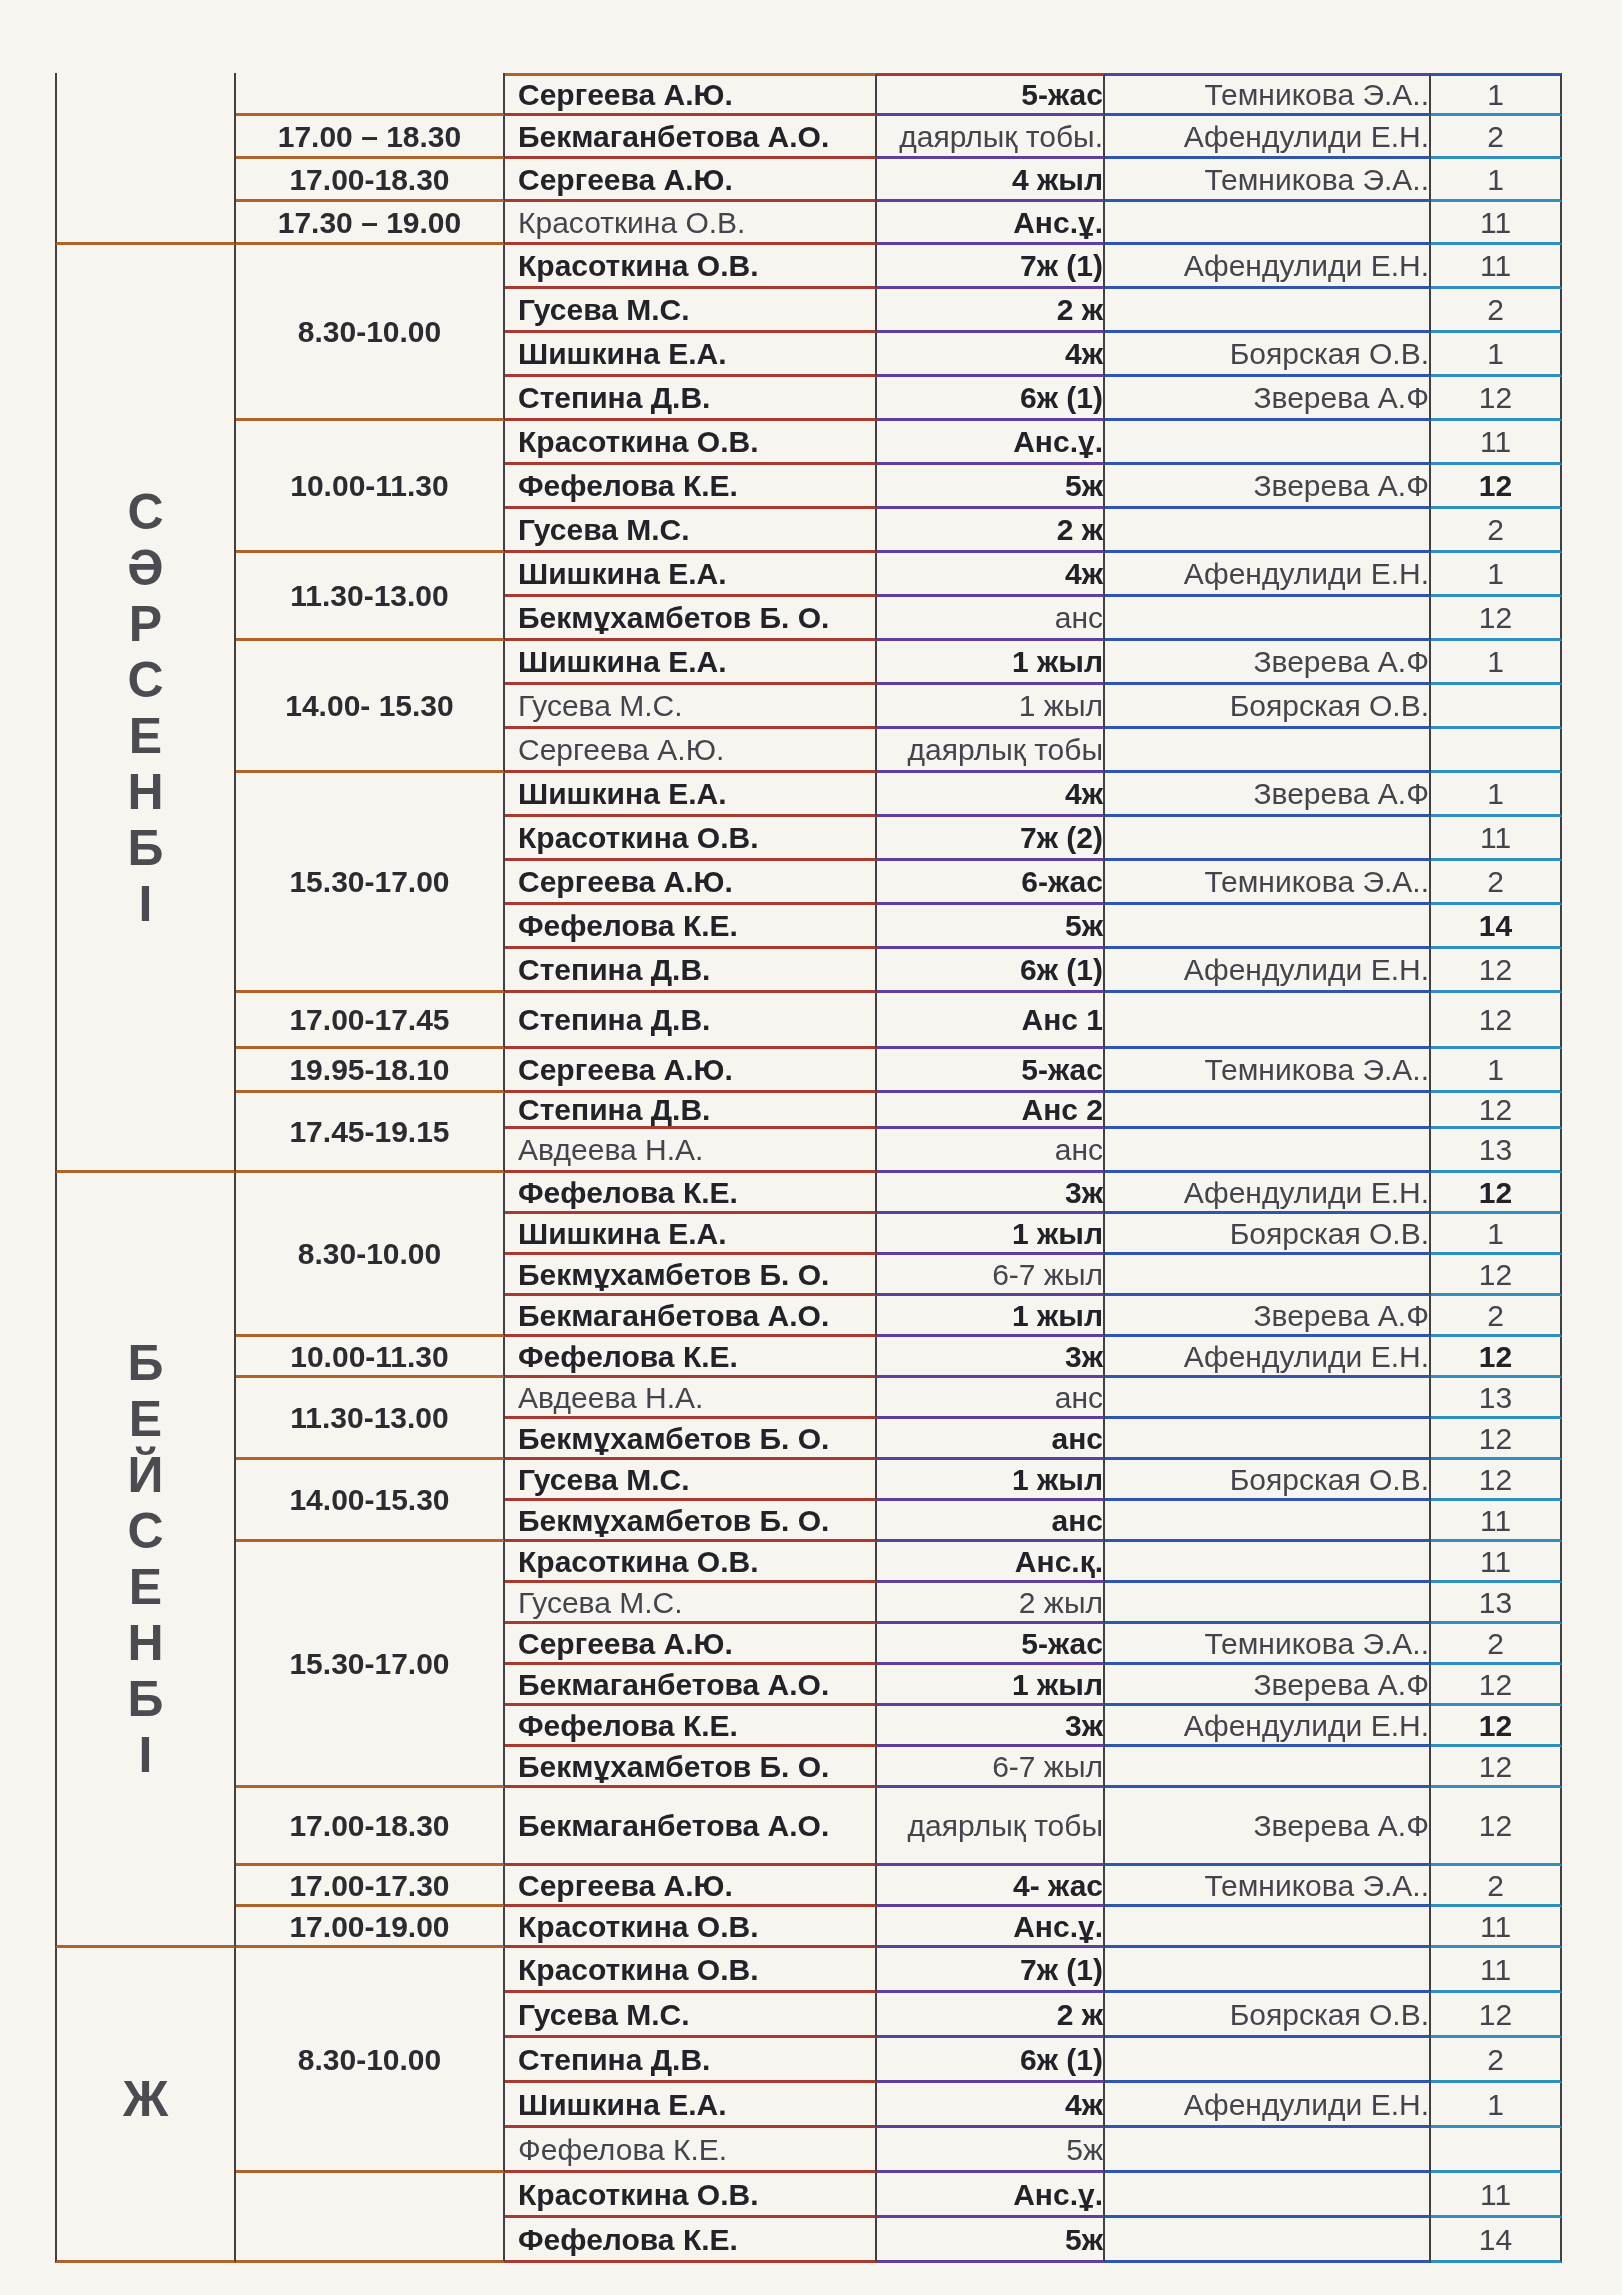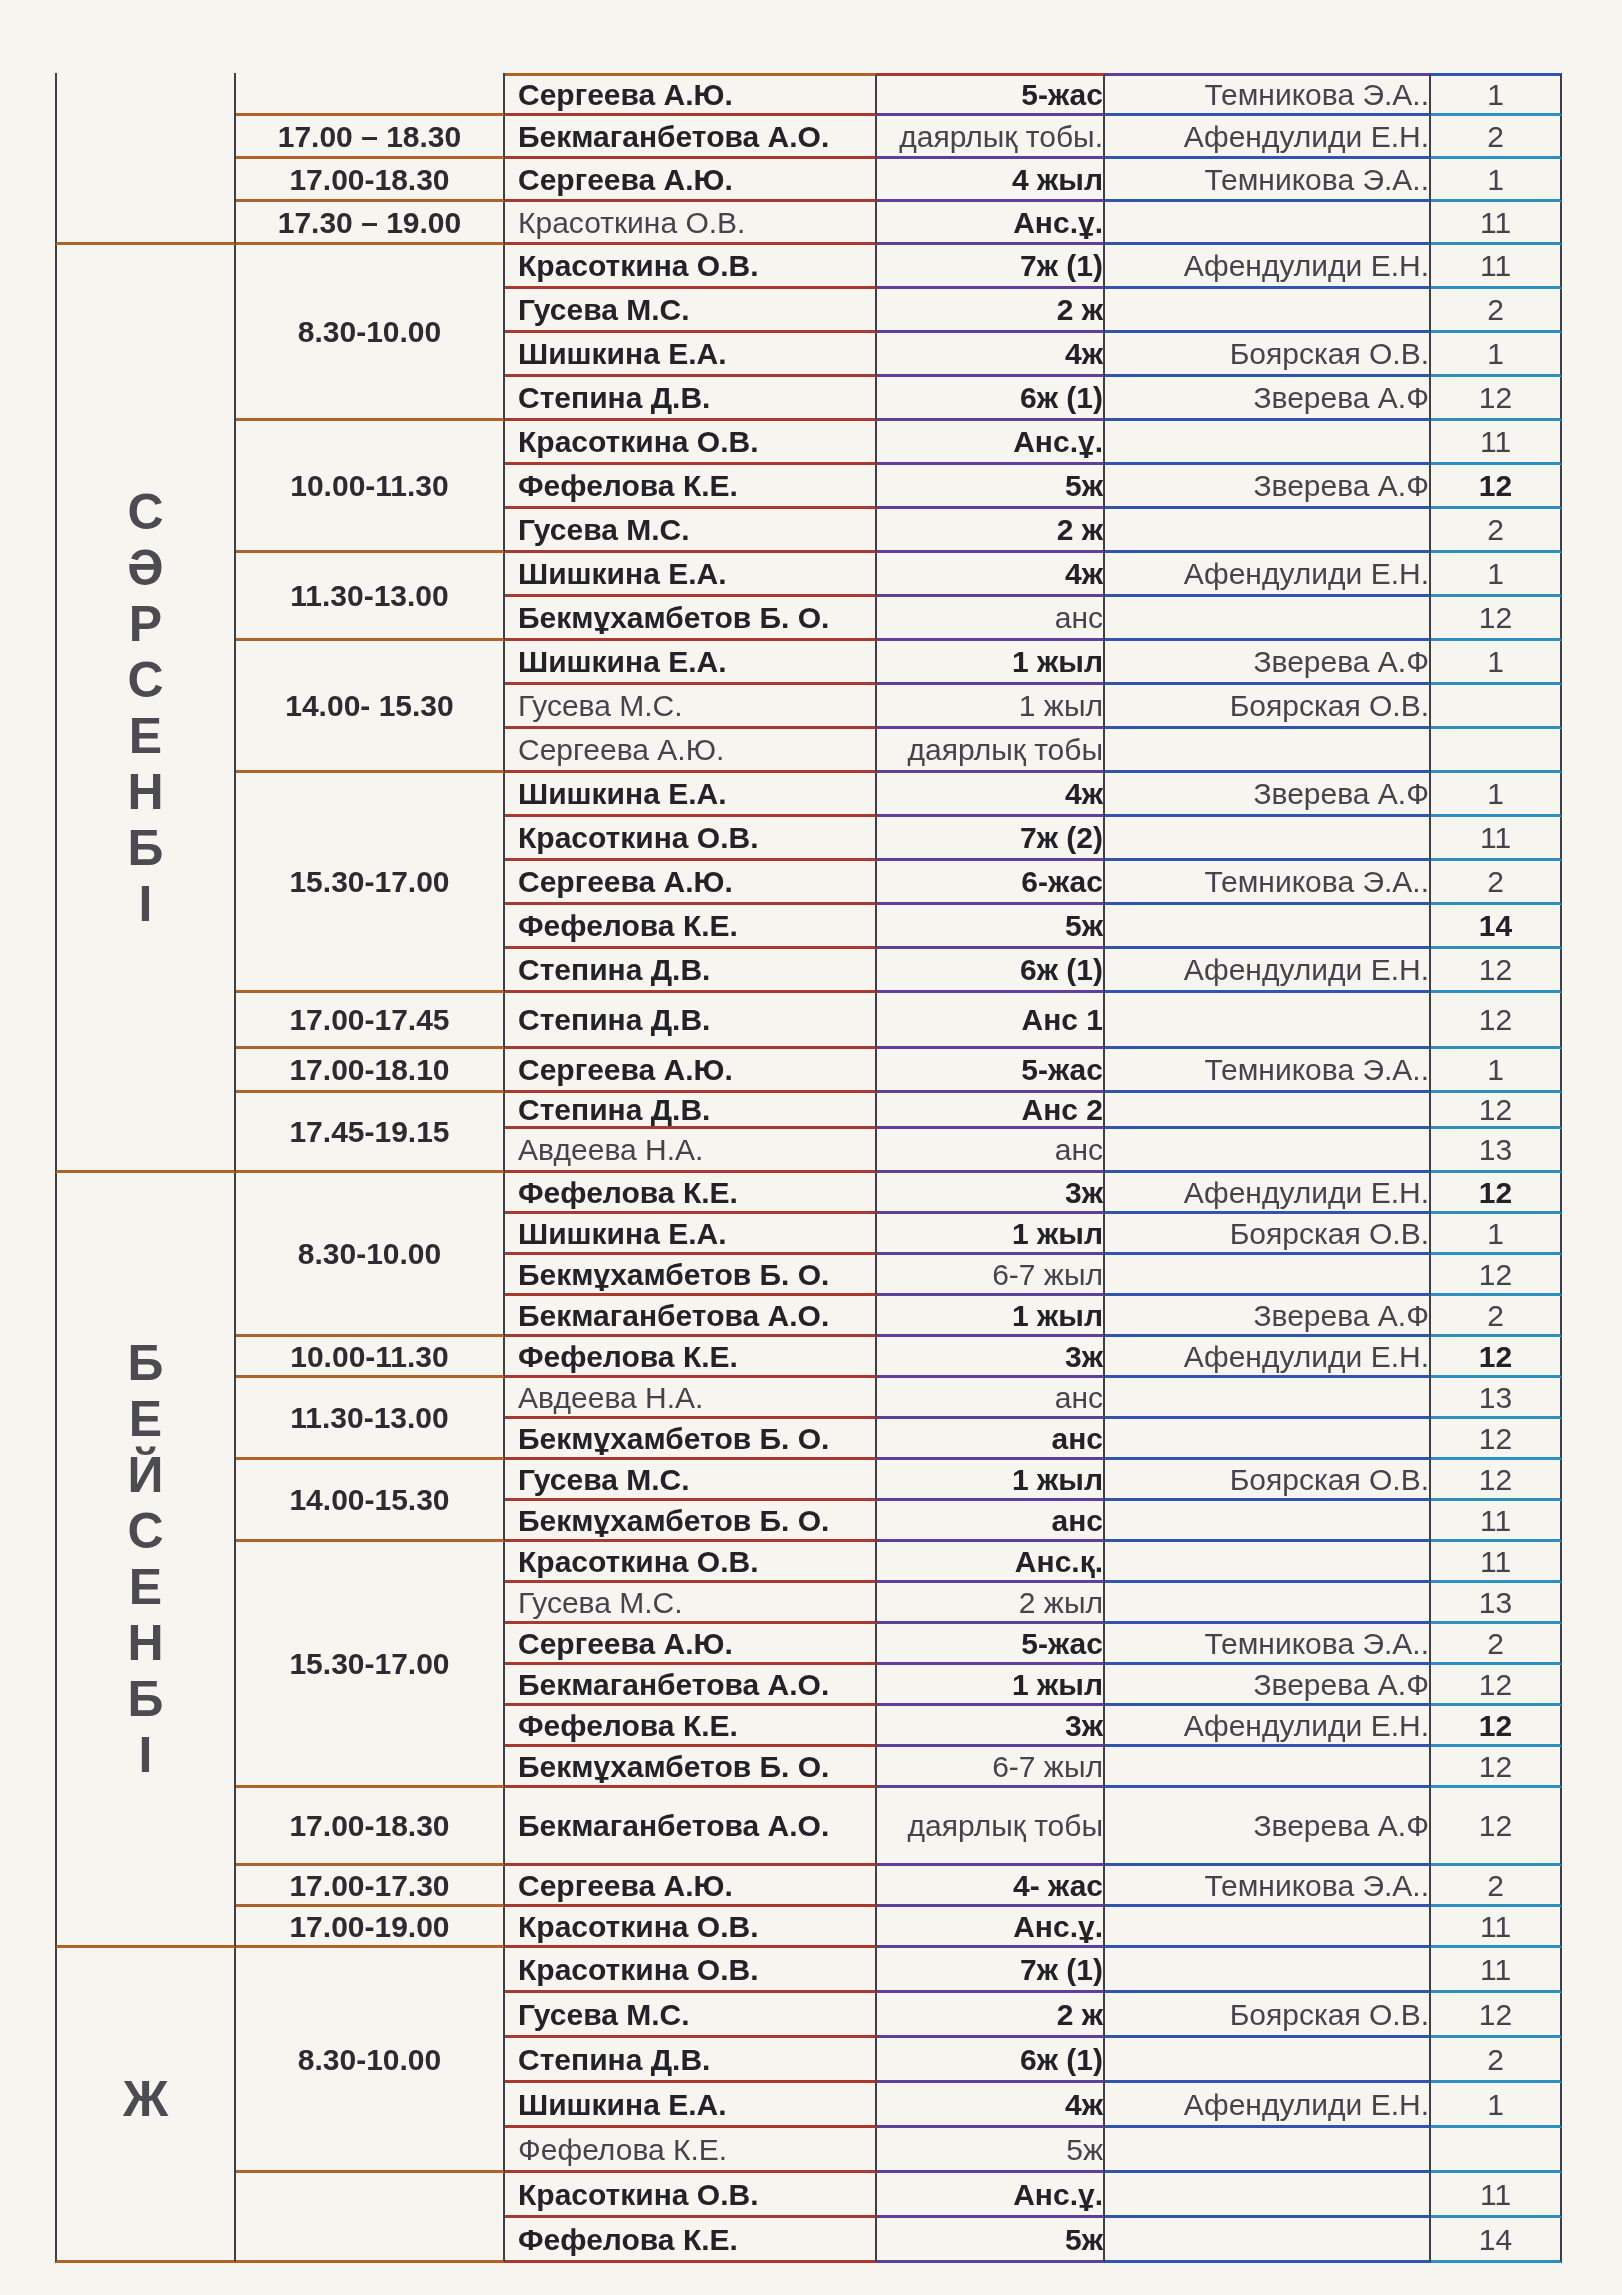--- a/index.html
+++ b/index.html
@@ -218,21 +218,21 @@
           <td class="room n">12</td>
         </tr>
         <tr style="height: 56px;">
           <td class="time" rowspan="1">17.00-17.45</td>
           <td class="t1 b">Степина Д.В.</td>
           <td class="grp b">Анс 1</td>
           <td class="t2 n"></td>
           <td class="room n">12</td>
         </tr>
         <tr style="height: 44px;">
-          <td class="time" rowspan="1">17.00-18.10</td>
+          <td class="time" rowspan="1">19.95-18.10</td>
           <td class="t1 b">Сергеева А.Ю.</td>
           <td class="grp b">5-жас</td>
           <td class="t2 n">Темникова Э.А..</td>
           <td class="room n">1</td>
         </tr>
         <tr style="height: 28px;">
           <td class="time" rowspan="2">17.45-19.15</td>
           <td class="t1 b">Степина Д.В.</td>
           <td class="grp b">Анс 2</td>
           <td class="t2 n"></td>

